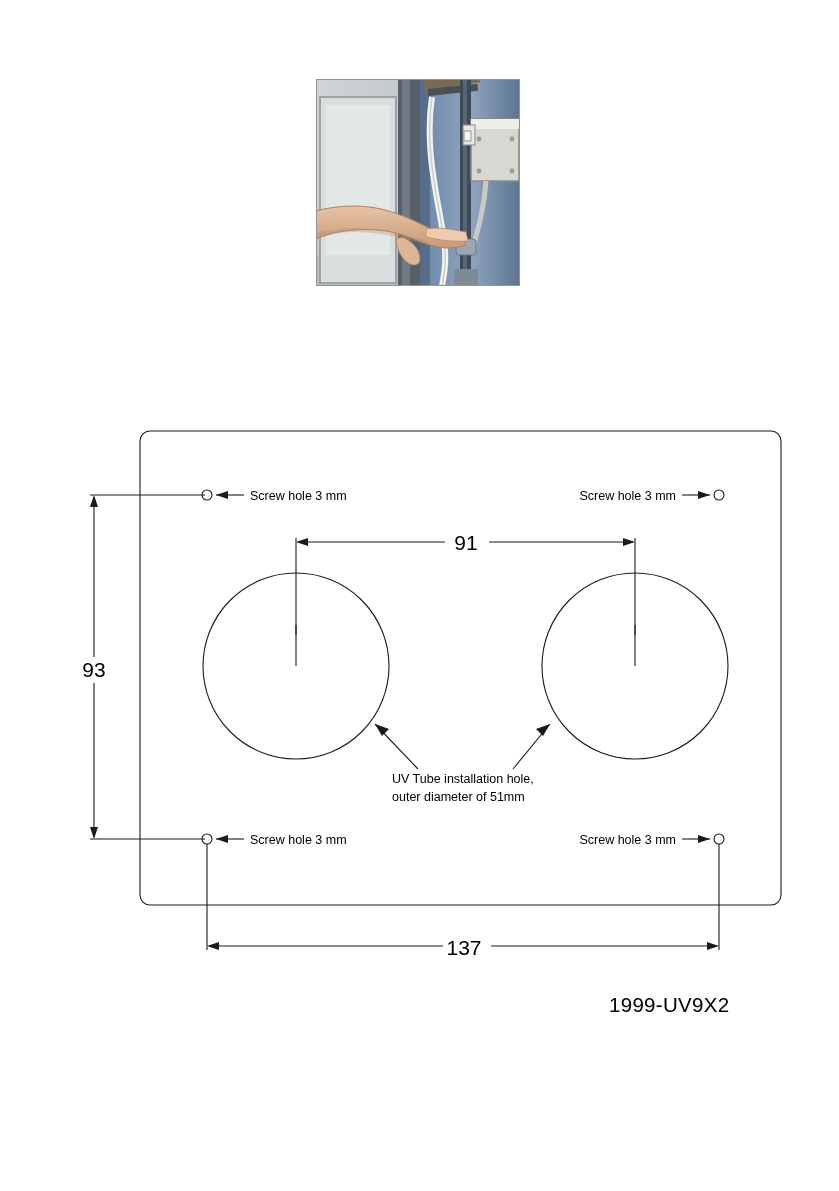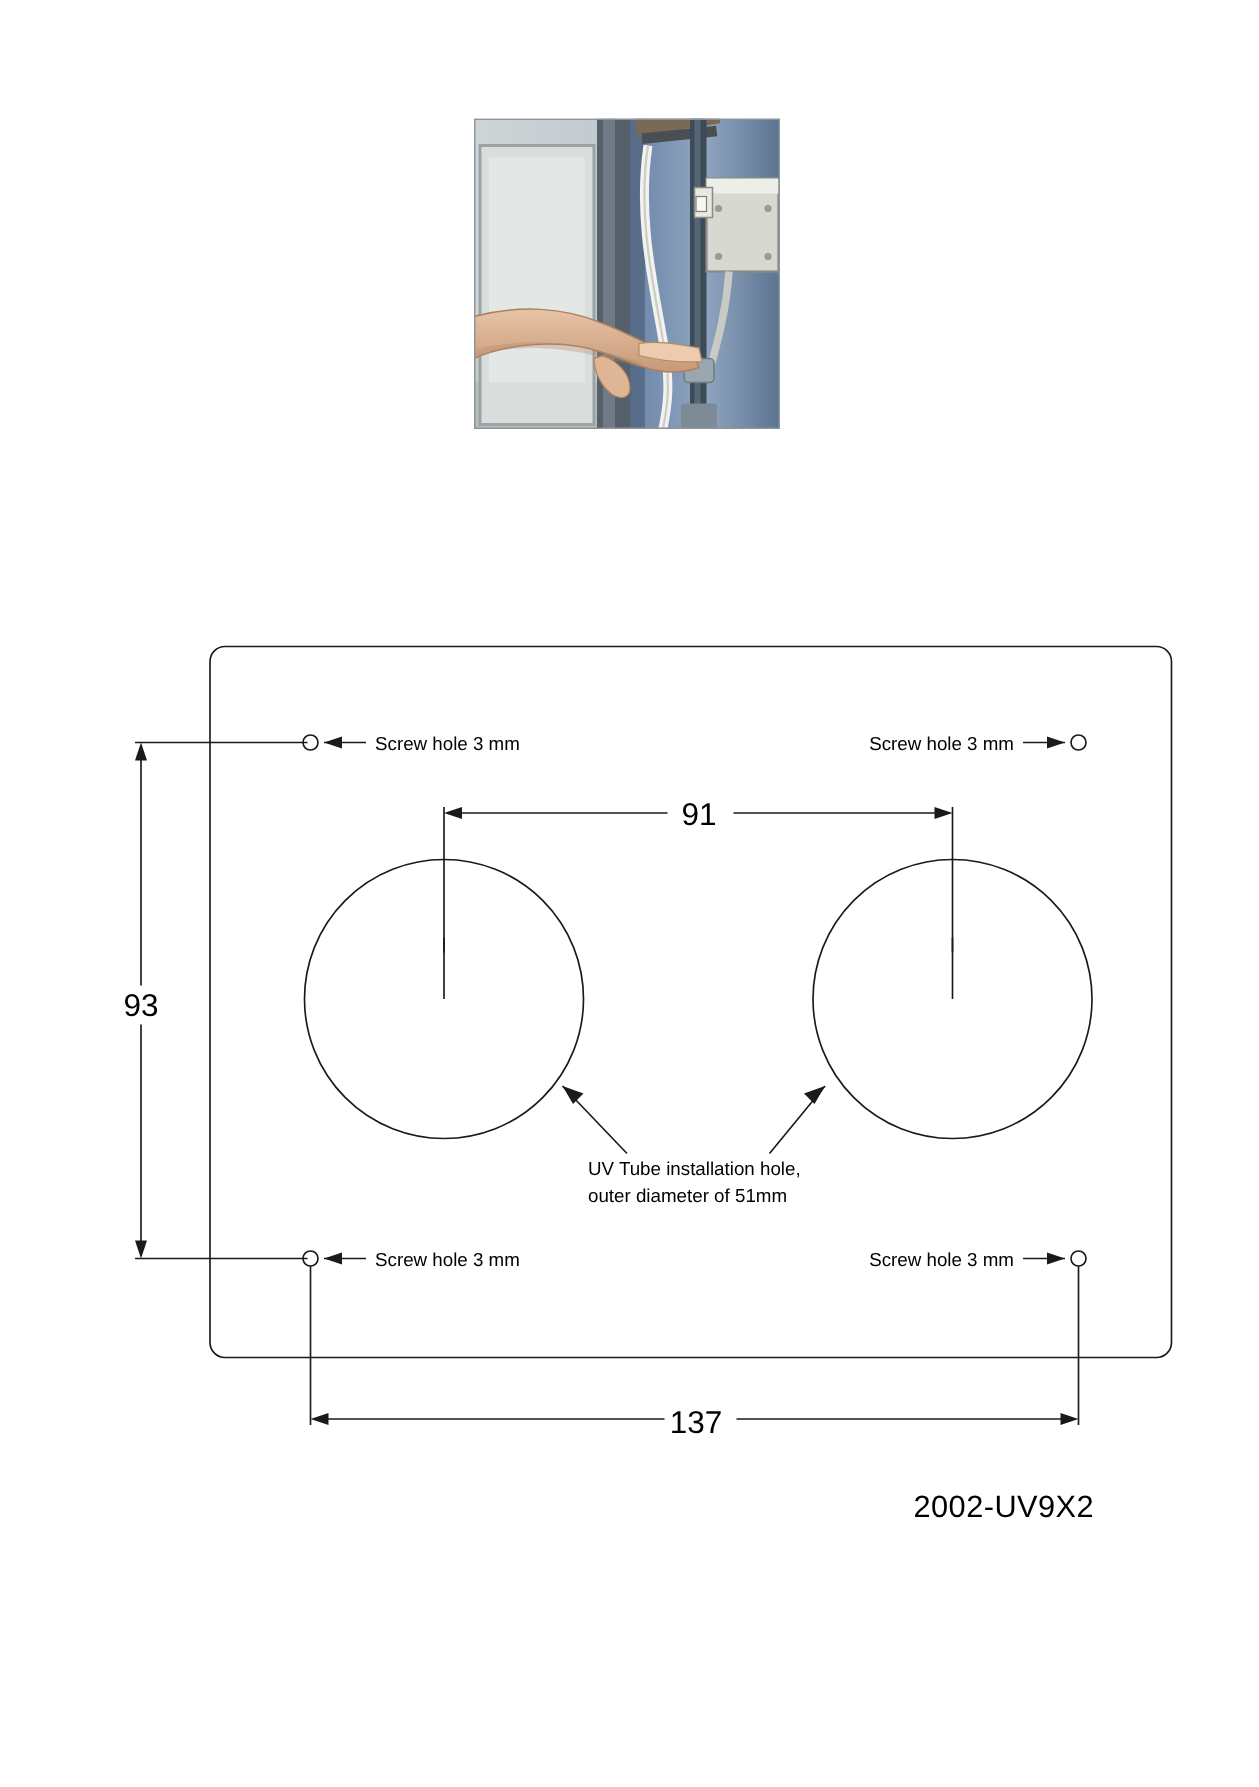--- a/index.html
+++ b/index.html
@@ -204,15 +204,15 @@
 
       <rect x="445" y="186" width="44" height="22" fill="#ffffff"></rect>
       <rect x="443" y="590" width="48" height="24" fill="#ffffff"></rect>
       <rect x="82" y="312" width="28" height="26" fill="#ffffff"></rect>
       <text class="dim" x="466" y="205" text-anchor="middle">91</text>
       <text class="dim" x="464" y="610" text-anchor="middle">137</text>
       <text class="dim" x="94" y="332" text-anchor="middle">93</text>
     </svg>
   </div>
 
-  <div class="partno">2002-UV9X2</div>
+  <div class="partno">1999-UV9X2</div>
 
 </div>
 
 </body></html>

